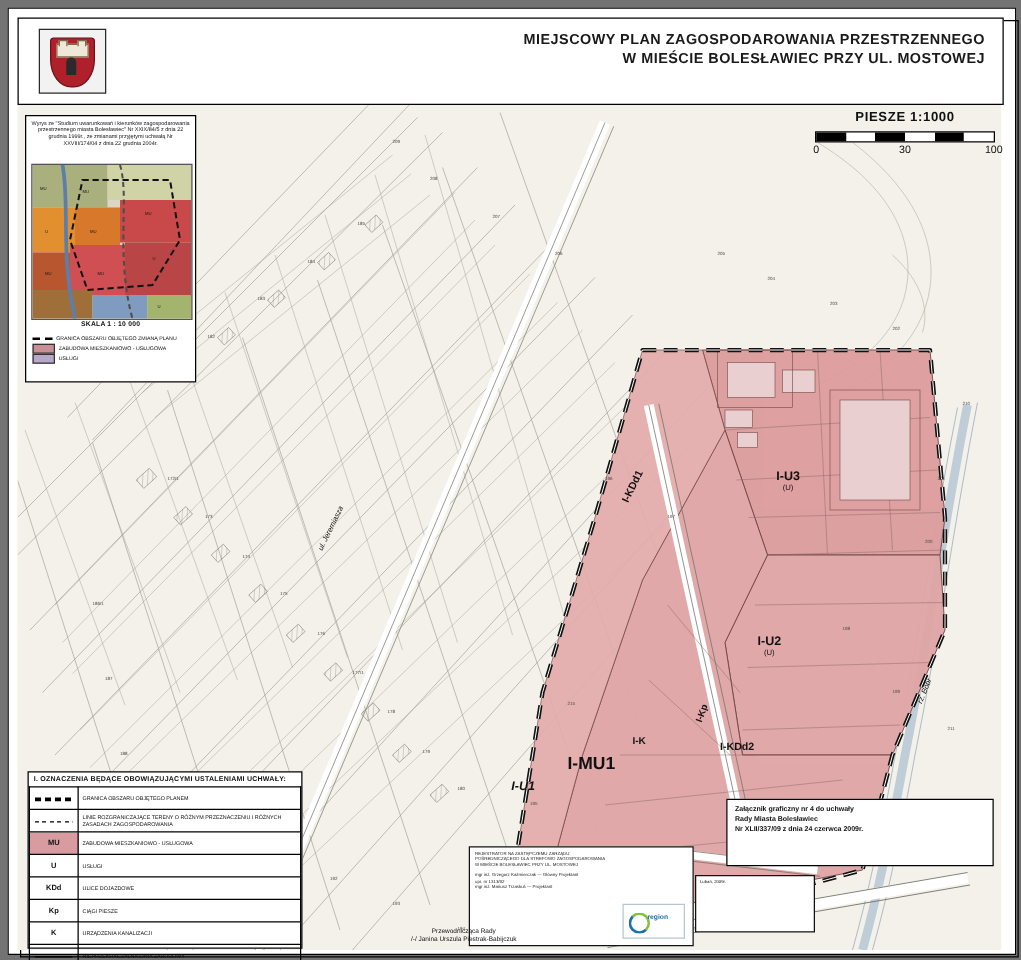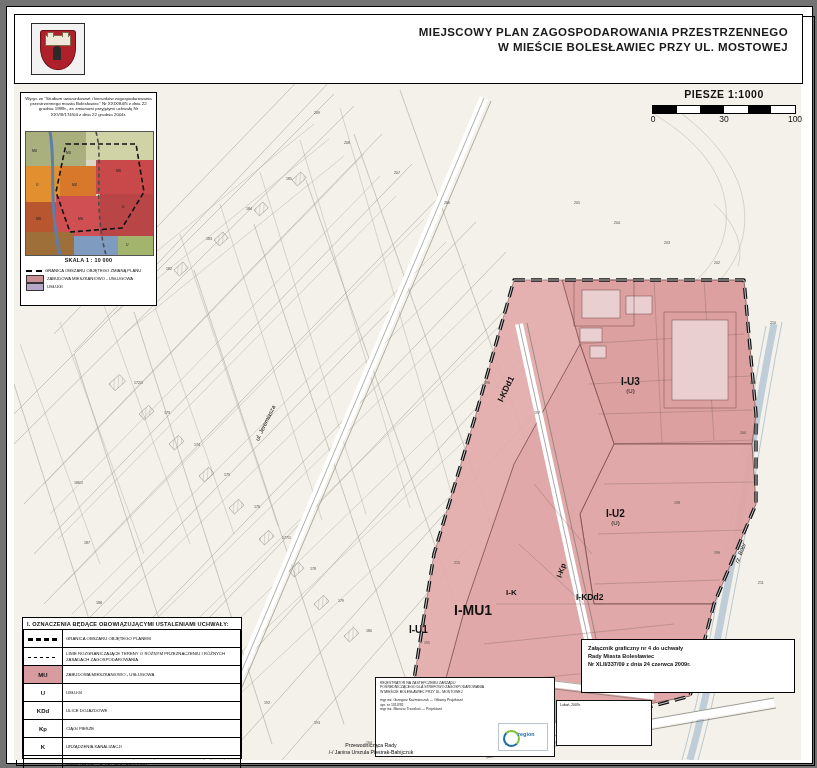--- a/index.html
+++ b/index.html
@@ -385,21 +385,21 @@
       </g>
     </svg>
 
     <div class="zlabel" style="left:607px; top:292px; font-size:10px;">
       <span>I-U3</span><small>(U)</small>
     </div>
     <div class="zlabel" style="left:592px; top:424px; font-size:10px;">
       <span>I-U2</span><small>(U)</small>
     </div>
     <div class="zlabel" style="left:440px; top:518px; font-size:14px;">I-MU1</div>
-    <div class="zlabel" style="left:395px; top:540px; font-size:10px;">I-U1</div>
+    <div class="zlabel" style="left:395px; top:540px; font-size:10px;font-style:italic;">I-U1</div>
     <div class="zlabel" style="left:478px; top:300px; font-size:8.5px; transform:rotate(-64deg);">I-KDd1</div>
     <div class="zlabel" style="left:522px; top:508px; font-size:8.5px;margin-left:40px;">I-KDd2</div>
     <div class="zlabel" style="left:540px; top:482px; font-size:7.5px; transform:rotate(-70deg);">I-Kp</div>
     <div class="zlabel" style="left:492px; top:504px; font-size:8px;">I-K</div>
 
     <div class="street-lbl" style="left:232px; top:336px; transform:rotate(-64deg);">ul. Jeremiasza</div>
     <div class="street-lbl" style="left:612px; top:558px; transform:rotate(-11deg);">ul. Mostowa</div>
     <div class="street-lbl" style="left:716px; top:466px; transform:rotate(-68deg);">rz. Bóbr</div>
   </div>
 

